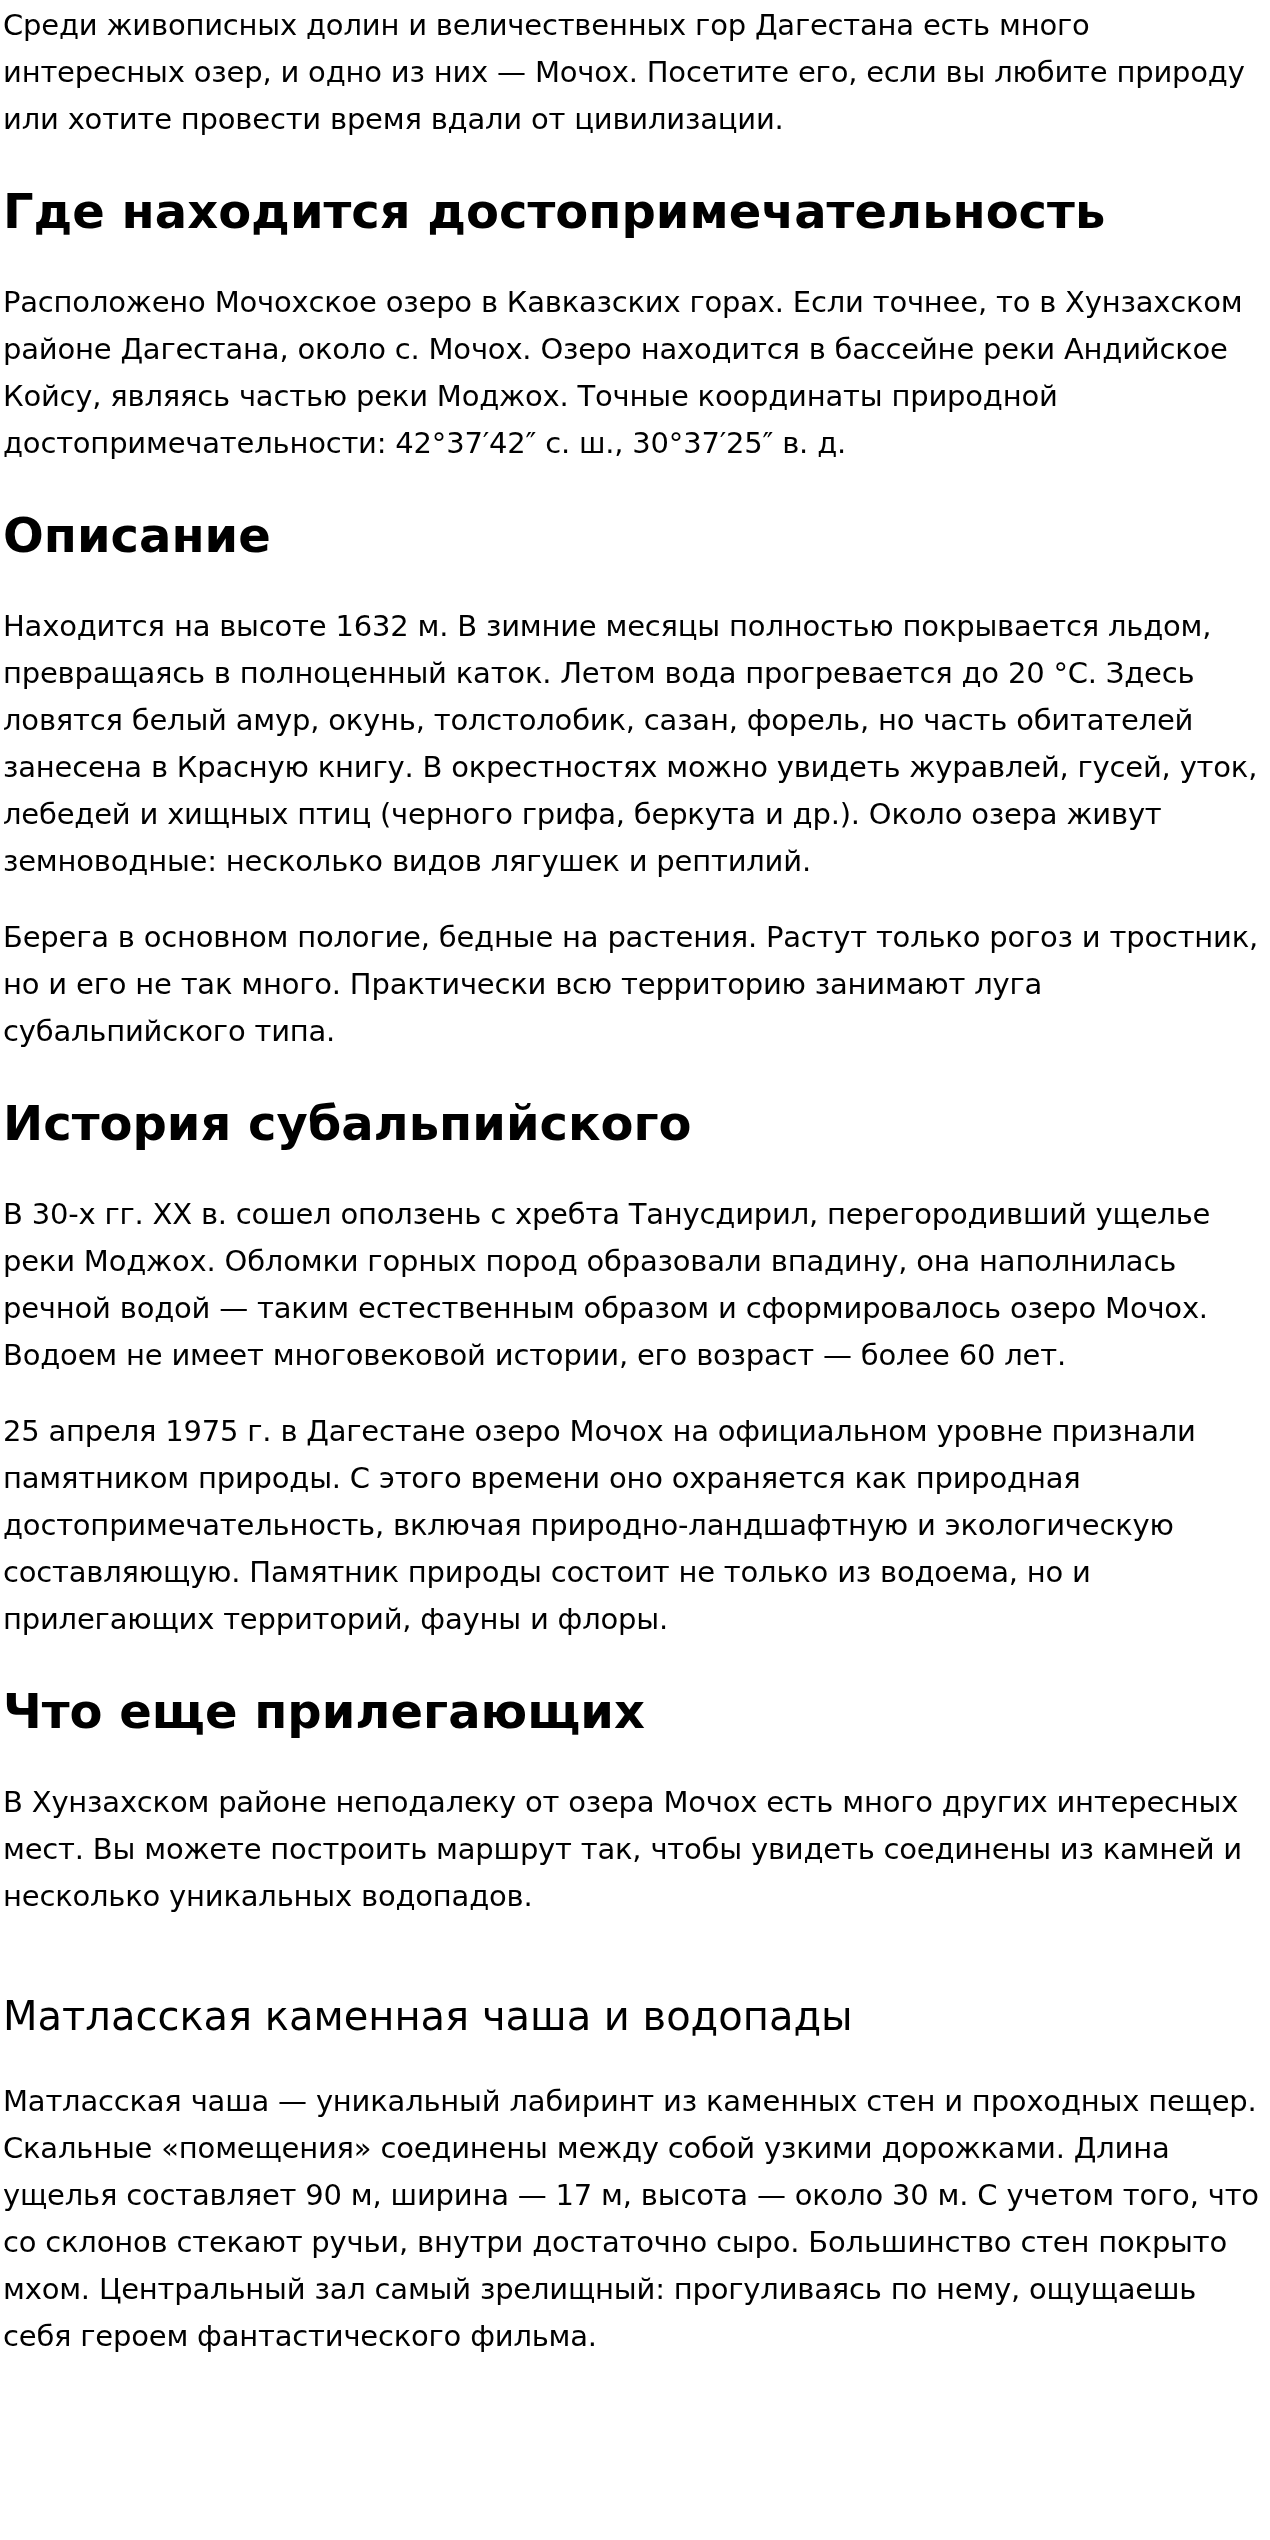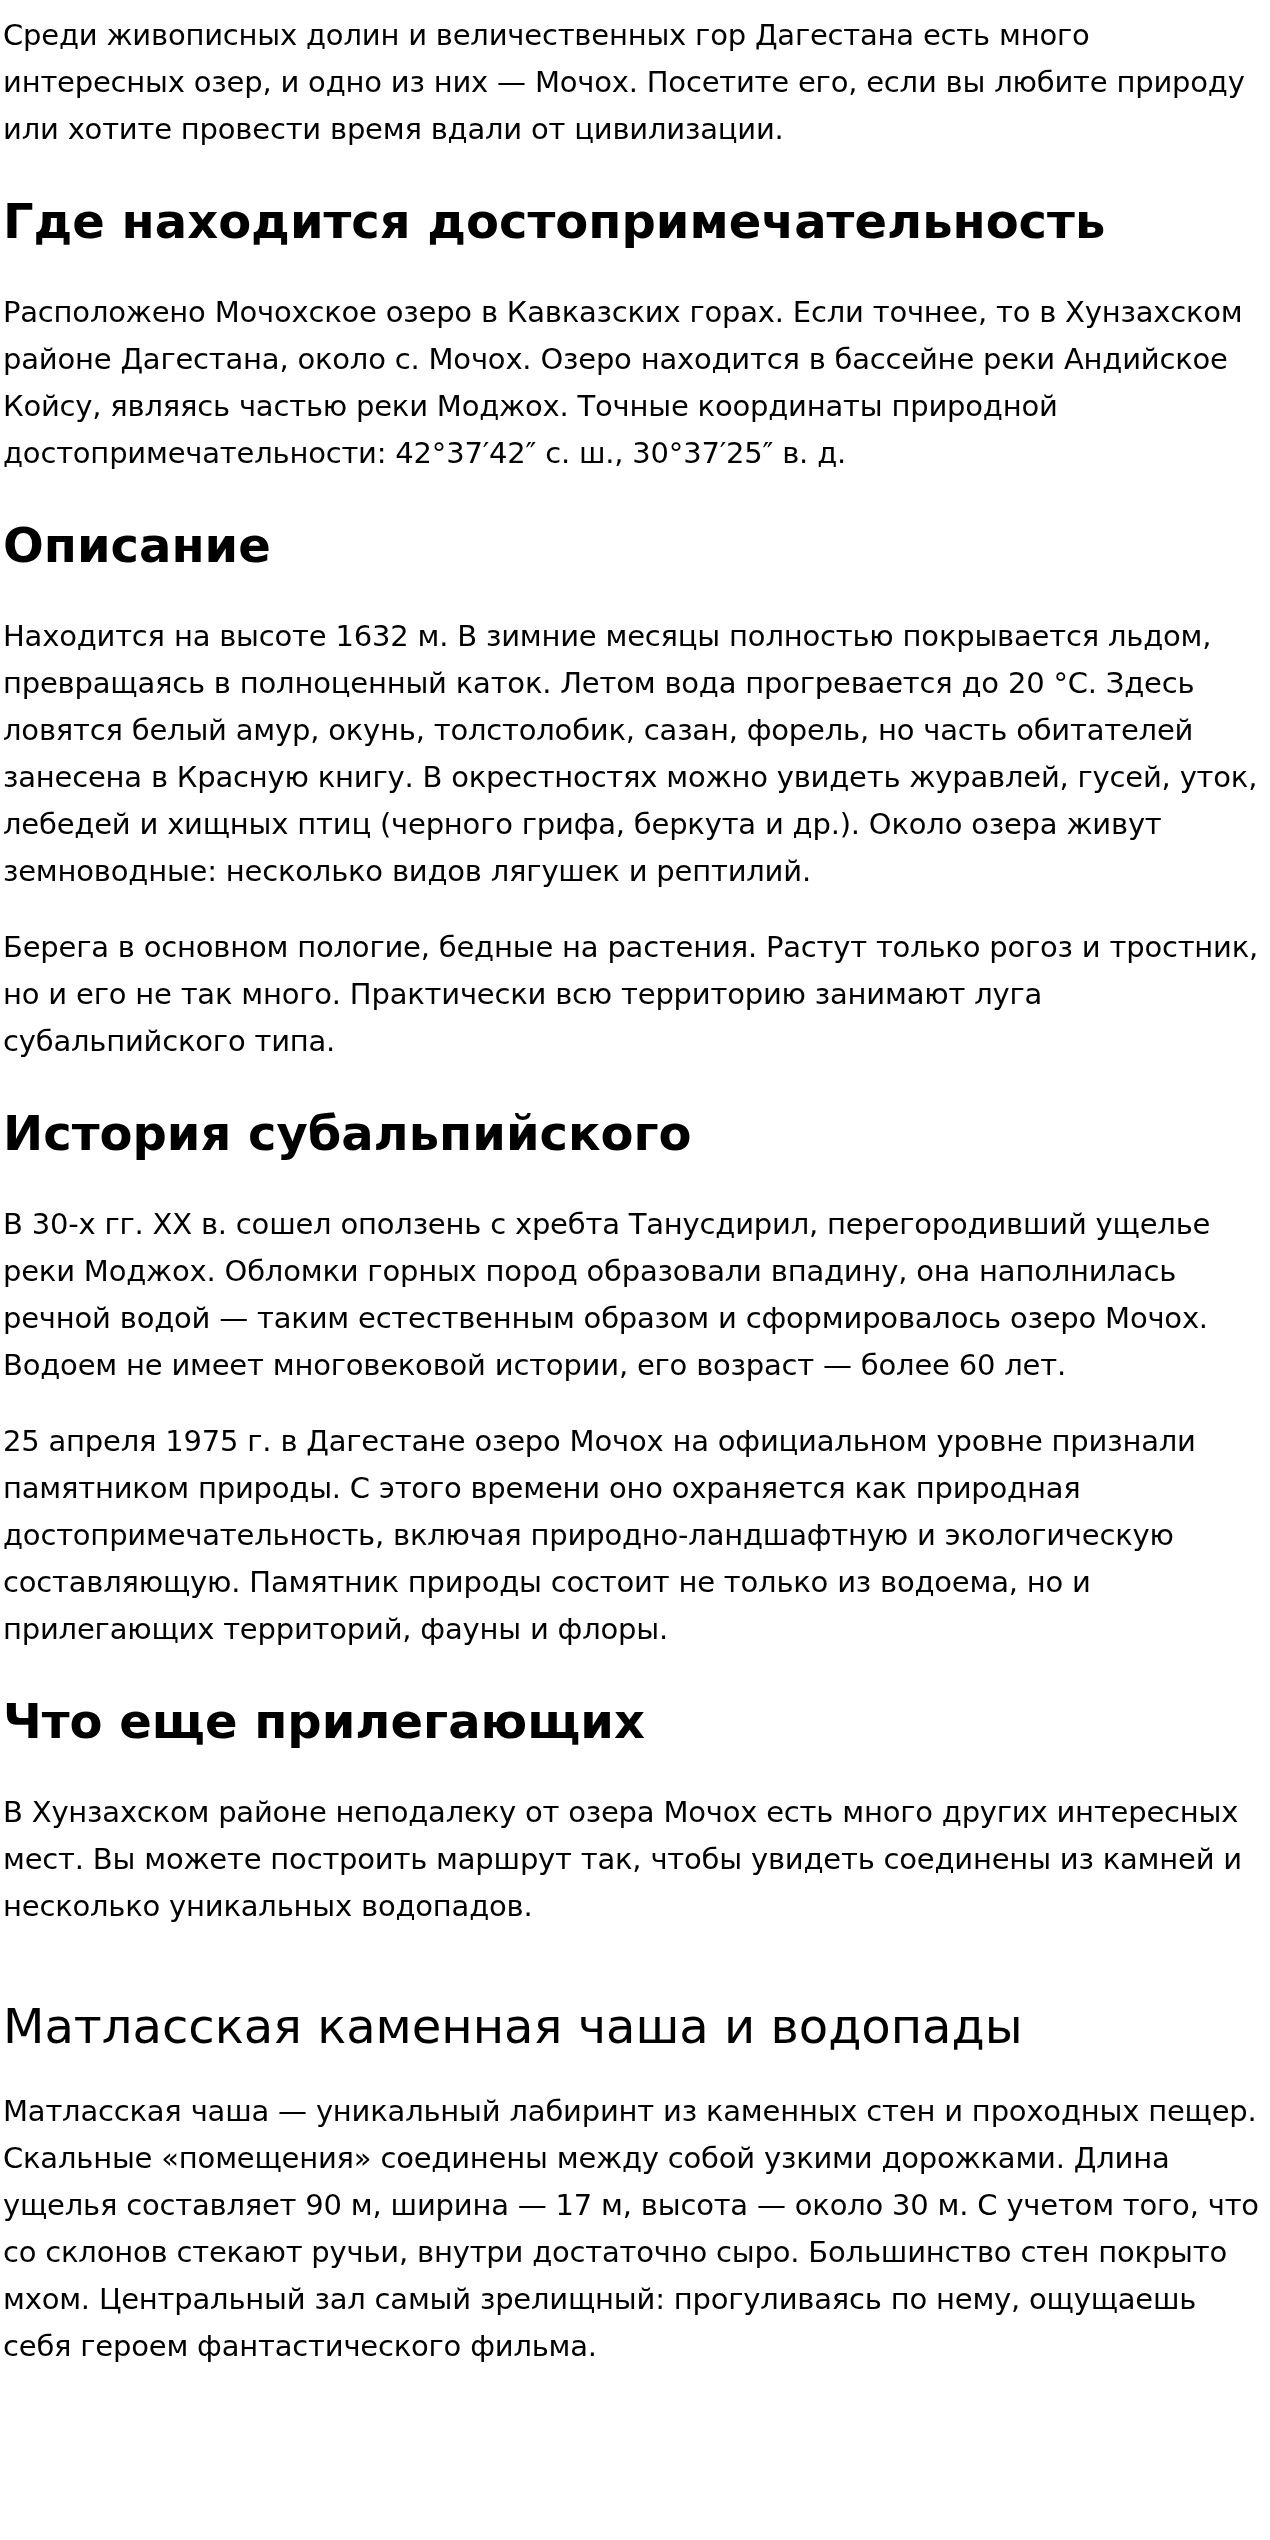--- a/index.html
+++ b/index.html
@@ -17,31 +17,31 @@
     font-family: "DejaVu Sans", sans-serif;
     font-size: 29px;
     line-height: 47px;
     letter-spacing: -0.2px;
   }
   main { display: block; }
   p {
     margin: 29px 0;
   }
   p.intro {
-    margin-top: 12px;
+    margin-top: 2px;
   }
   h2 {
     font-size: 48px;
     line-height: 56px;
     font-weight: 700;
     margin: 40px 0;
     letter-spacing: 0;
   }
   h3 {
-    font-size: 48px;
+    font-size: 40px;
     line-height: 44px;
     font-weight: 400;
     margin: 74px 0 40px;
     letter-spacing: 0;
   }
 </style>
 </head>
 <body>
 
 <main>

